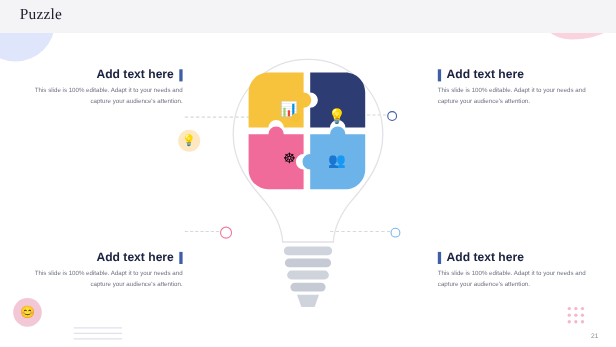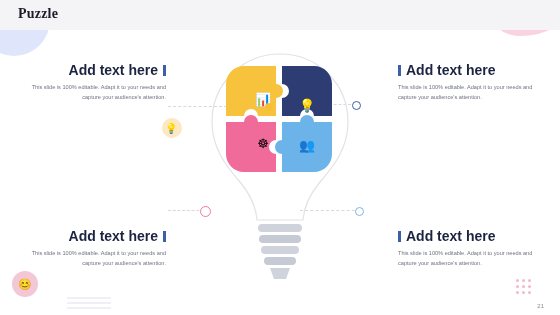--- a/index.html
+++ b/index.html
@@ -96,21 +96,21 @@
     width: 100%;
     height: 30px;
     background: #f4f4f6;
     z-index: 1;
   }
   .page-title {
     position: absolute;
     left: 18px;
     top: 6px;
     font-family: "Liberation Serif", serif;
-    font-weight: bold;
+    font-weight: normal;
     font-size: 14px;
     color: #1c1c2b;
     letter-spacing: 0.2px;
     z-index: 3;
   }
 
   
   .bulb-wrap {
     position: absolute;
     left: 196px;
@@ -175,21 +175,21 @@
     gap: 5px;
     margin-bottom: 5px;
   }
   .txt-block .bar {
     width: 3px;
     height: 11px;
     background: #3f5ea8;
     flex: 0 0 auto;
   }
   .txt-block .hdr-label {
-    font-size: 14px;
+    font-size: 11px;
     font-weight: bold;
     color: #1b2340;
   }
   .txt-block .body {
     font-size: 5.6px;
     line-height: 1.75;
     color: #6f7480;
   }
   .txt-left {
     text-align: right;

